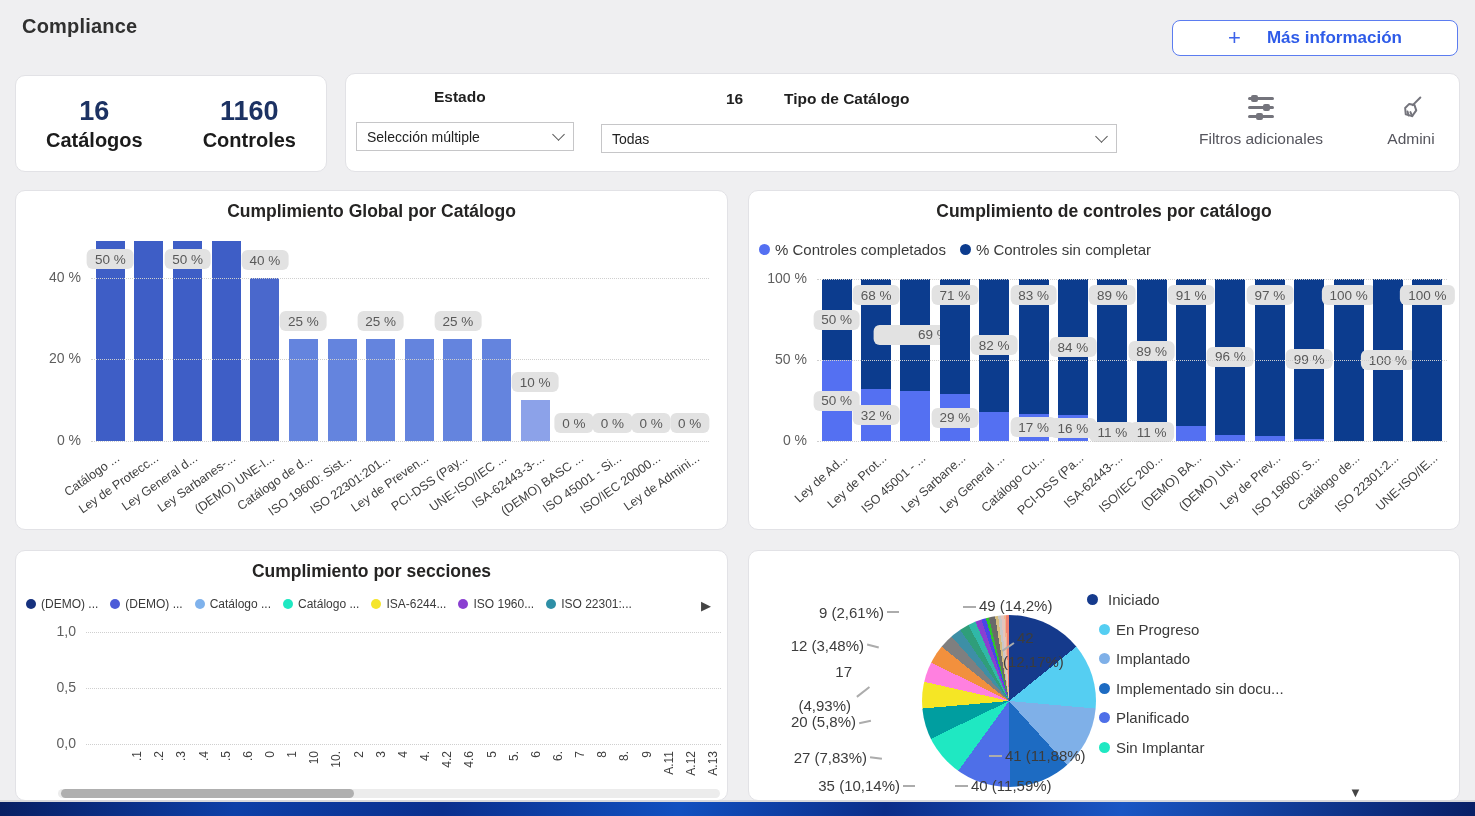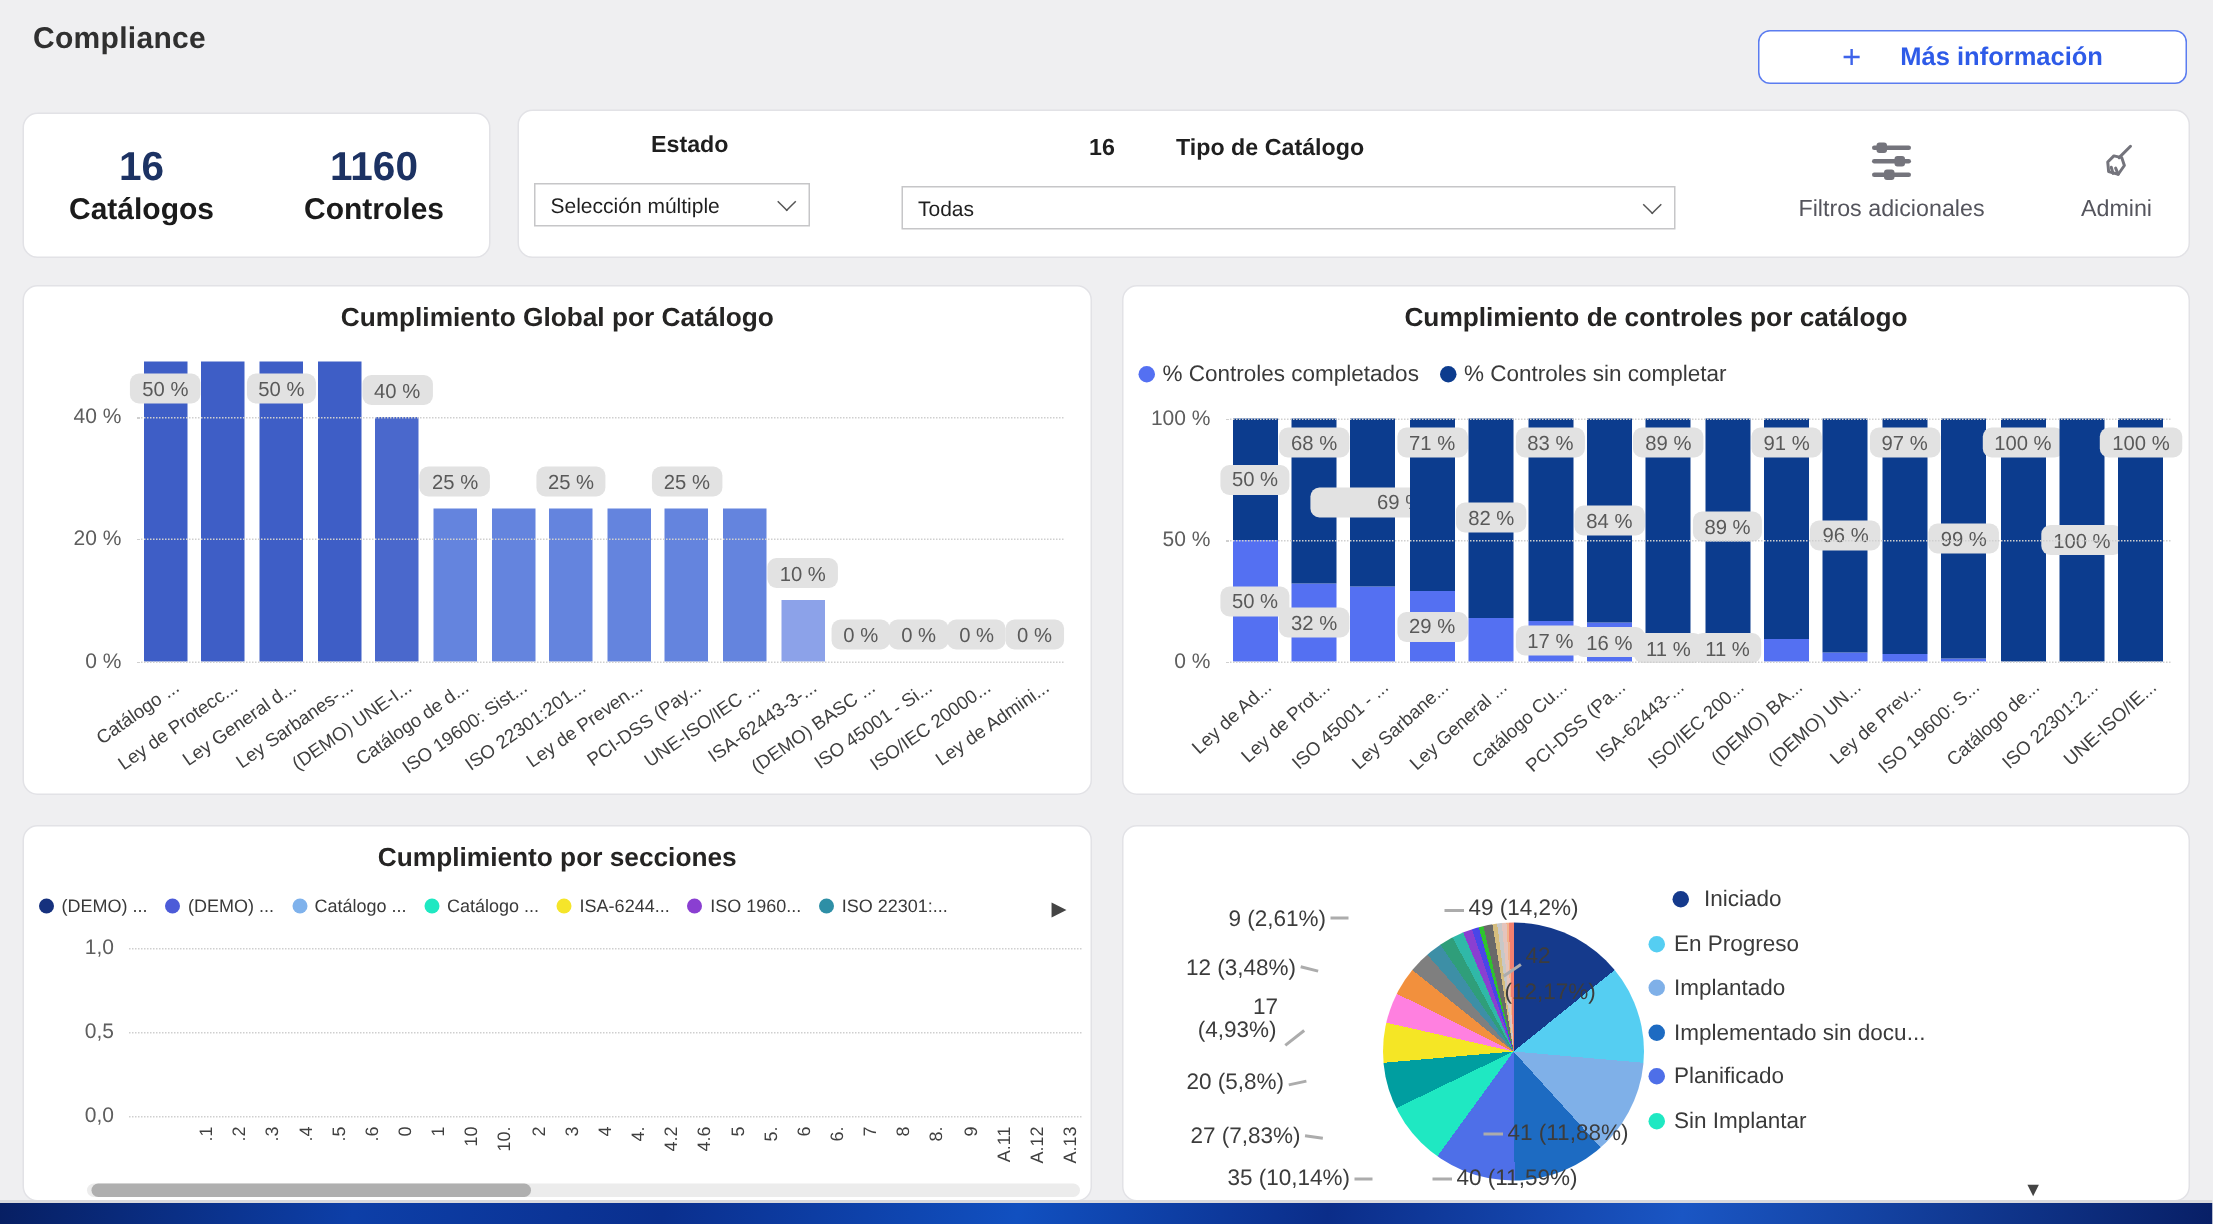--- a/index.html
+++ b/index.html
@@ -84,21 +84,21 @@
       <div class="cap">Catálogos</div>
     </div>
     <div class="kpi">
       <div class="num">1160</div>
       <div class="cap">Controles</div>
     </div>
   </div>
 
   <div class="card filter-card">
     <div class="flabel" style="left:88px;top:14px;">Estado</div>
-    <div class="dropdown" style="left:10px;top:48px;width:184px;">
+    <div class="dropdown" style="left:10px;top:48px;width:218px;">
       <span class="val">Selección múltiple</span>
       <span class="chev"></span>
     </div>
     <div class="flabel" style="left:380px;top:16px;">16</div>
     <div class="flabel" style="left:438px;top:16px;">Tipo de Catálogo</div>
     <div class="dropdown" style="left:255px;top:50px;width:516px;">
       <span class="val">Todas</span>
       <span class="chev"></span>
     </div>
     <div class="toolbtn" style="left:840px;top:20px;width:150px;">
@@ -355,36 +355,36 @@
     <div id="callouts4">
         <div class="callout" style="left: 230px; top: 46px;">49 (14,2%)</div>
         <div class="callout" style="left: 268px; top: 78px;">42</div>
         <div class="callout" style="left: 254px; top: 102px;">(12,17%)</div>
         <div class="callout" style="left: 256px; top: 196px;">41 (11,88%)</div>
         <div class="callout" style="left: 222px; top: 226px;">40 (11,59%)</div>
         <div class="callout right-al" style="left: 51px; top: 226px; width: 100px;">35 (10,14%)</div>
         <div class="callout right-al" style="left: 28px; top: 198px; width: 90px;">27 (7,83%)</div>
         <div class="callout right-al" style="left: 17px; top: 162px; width: 90px;">20 (5,8%)</div>
         <div class="callout right-al" style="left: 13px; top: 112px; width: 90px;">17</div>
-        <div class="callout right-al" style="left: 12px; top: 127px; width: 90px;">(4,93%)</div>
+        <div class="callout right-al" style="left: 12px; top: 146px; width: 90px;">(4,93%)</div>
         <div class="callout right-al" style="left: 5px; top: 86px; width: 110px;">12 (3,48%)</div>
         <div class="callout right-al" style="left: 25px; top: 53px; width: 110px;">9 (2,61%)</div>
         <div class="lead" style="left: 214px; top: 55px; width: 13px; transform: rotate(0deg);"></div>
         <div class="lead" style="left: 252px; top: 95px; width: 14px; transform: rotate(-34deg);"></div>
         <div class="lead" style="left: 240px; top: 204px; width: 13px; transform: rotate(0deg);"></div>
         <div class="lead" style="left: 206px; top: 234px; width: 13px; transform: rotate(0deg);"></div>
         <div class="lead" style="left: 154px; top: 234px; width: 12px; transform: rotate(0deg);"></div>
         <div class="lead" style="left: 121px; top: 206px; width: 12px; transform: rotate(8deg);"></div>
         <div class="lead" style="left: 110px; top: 170px; width: 12px; transform: rotate(-12deg);"></div>
         <div class="lead" style="left: 106px; top: 140px; width: 16px; transform: rotate(-38deg);"></div>
         <div class="lead" style="left: 118px; top: 94px; width: 12px; transform: rotate(14deg);"></div>
         <div class="lead" style="left: 138px; top: 60px; width: 12px; transform: rotate(0deg);"></div>
       </div>
     <div id="legend4">
-        <div class="pielegend-item" style="left: 366px; top: 40px; gap: 10px;">
+        <div class="pielegend-item" style="left: 338px; top: 40px; gap: 10px;">
           <div class="ldot" style="background: rgb(21, 58, 140);"></div>
           <div class="ltext">Iniciado</div>
         </div>
         <div class="pielegend-item" style="left: 350px; top: 69.6px;">
           <div class="ldot" style="background: rgb(85, 206, 242);"></div>
           <div class="ltext">En Progreso</div>
         </div>
         <div class="pielegend-item" style="left: 350px; top: 99.2px;">
           <div class="ldot" style="background: rgb(127, 176, 232);"></div>
           <div class="ltext">Implantado</div>

